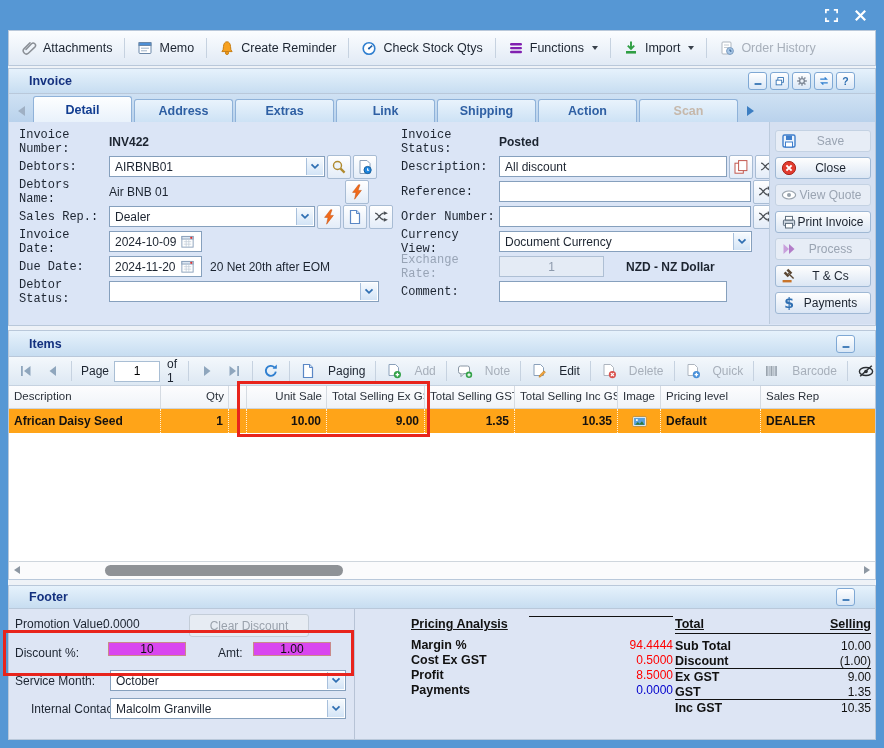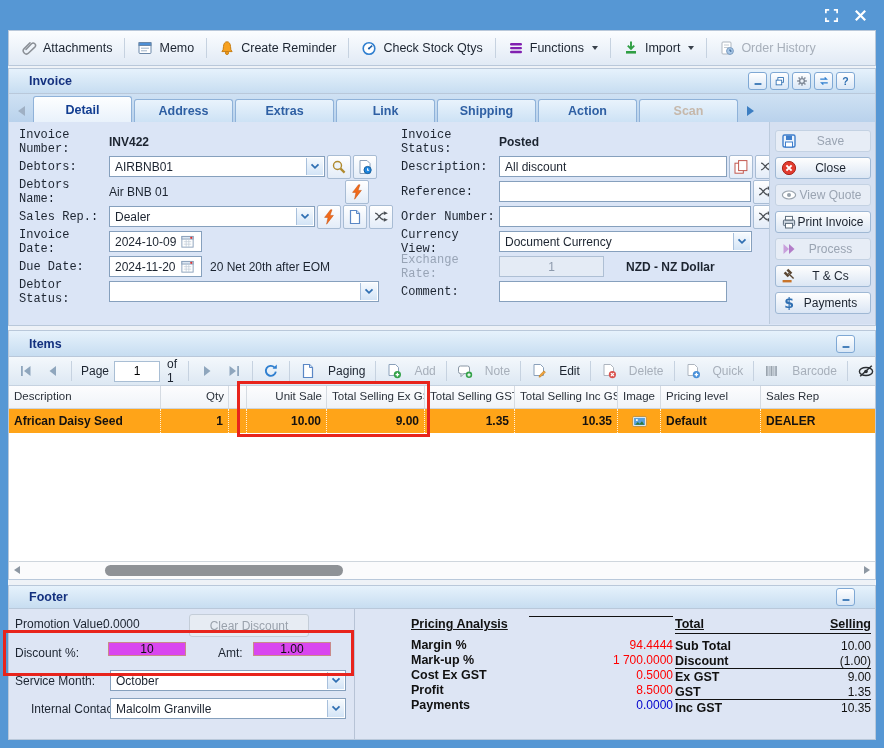--- a/index.html
+++ b/index.html
@@ -803,24 +803,20 @@
 
         <div class="pa">
           <span class="pa-topline"></span>
           <span class="pa-title">Pricing Analysis</span>
           <div class="pa-rows">
             <div class="pa-row">
                 <span class="plbl">Margin %</span>
                 <span class="pval red">94.4444</span>
               </div>
             <div class="pa-row">
-                <span class="plbl">Mark-up %</span>
-                <span class="pval red">1 700.0000</span>
-              </div>
-            <div class="pa-row">
                 <span class="plbl">Cost Ex GST</span>
                 <span class="pval red">0.5000</span>
               </div>
             <div class="pa-row">
                 <span class="plbl">Profit</span>
                 <span class="pval red">8.5000</span>
               </div>
             <div class="pa-row">
                 <span class="plbl">Payments</span>
                 <span class="pval blue">0.0000</span>

